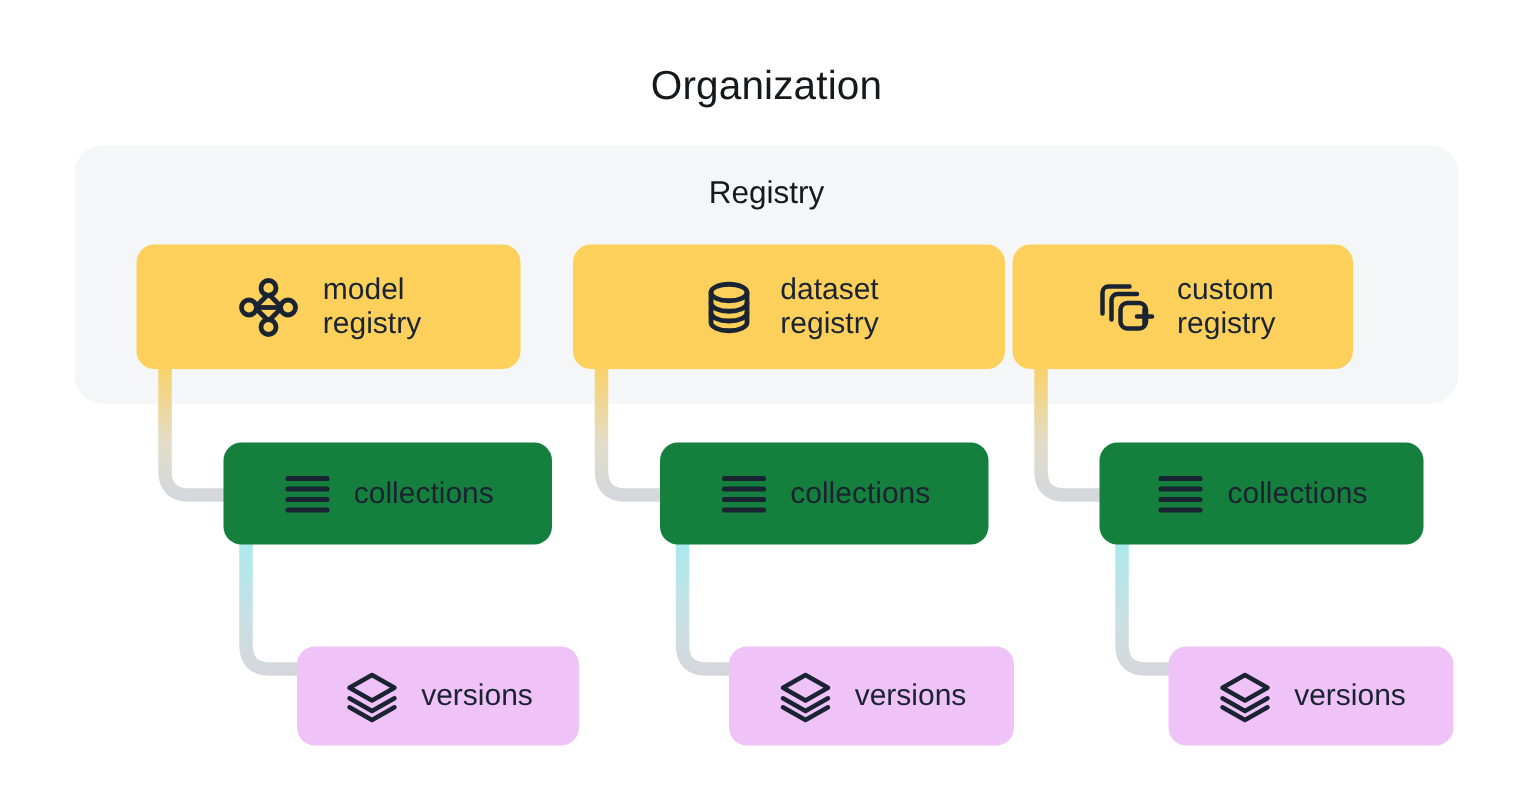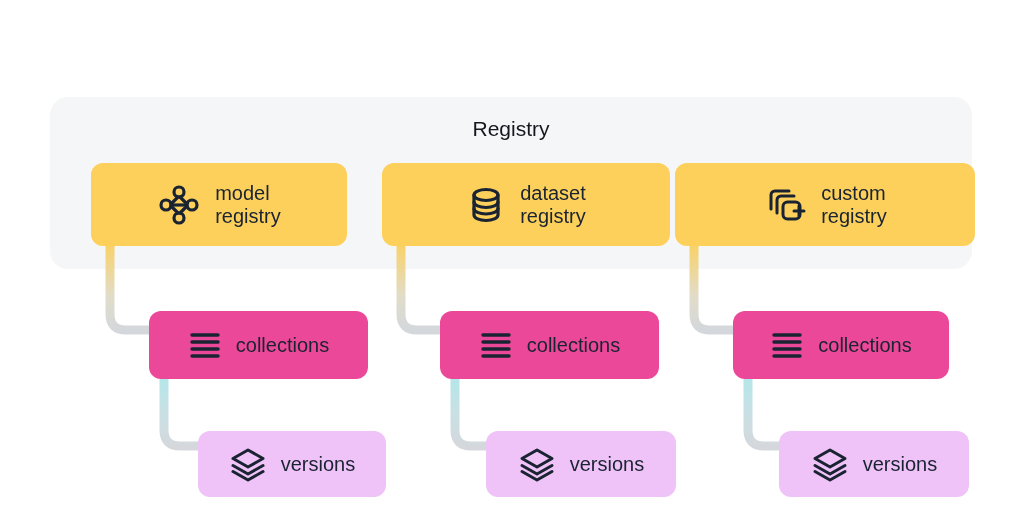--- a/index.html
+++ b/index.html
@@ -42,25 +42,25 @@
     white-space:pre-line;
   }
 
   
   .card.reg{
     top:163px;height:83px;background:#fcd05a;
   }
   .card.reg .ic{margin-right:14px;}
   .card.reg.c0{left:91px;width:256px;}
   .card.reg.c1{left:382px;width:288px;}
-  .card.reg.c2{left:675px;width:300px;}
+  .card.reg.c2{left:675px;width:227px;}
 
   
   .card.col{
-    top:295px;height:68px;background:#ec4899;margin-top:16px;
+    top:295px;height:68px;background:#15803d;
   }
   .card.col .ic{margin-right:14px;}
   .card.col.c0{left:149px;width:219px;}
   .card.col.c1{left:440px;width:219px;}
   .card.col.c2{left:733px;width:216px;}
 
   
   .card.ver{
     top:411px;height:66px;background:#efc3f7;margin-top:20px;
   }
@@ -71,20 +71,21 @@
 
   .connector{position:absolute;z-index:1;pointer-events:none;}
 
   svg{display:block;overflow:visible;}
 </style>
 </head>
 <body>
 
 <div id="stage">
 
+  <div class="org-title">Organization</div>
 
   <div class="registry-panel"></div>
   <div class="registry-title">Registry</div>
 
   <svg class="connector" style="left:104px;top:238px;" width="70" height="100" viewBox="0 0 70 100">
     <defs>
       <linearGradient id="gy0" x1="0" y1="0" x2="0" y2="1">
         <stop offset="0%" stop-color="#fcd05a"></stop>
         <stop offset="62%" stop-color="#e2dcc8"></stop>
         <stop offset="100%" stop-color="#d4d8dc"></stop>

